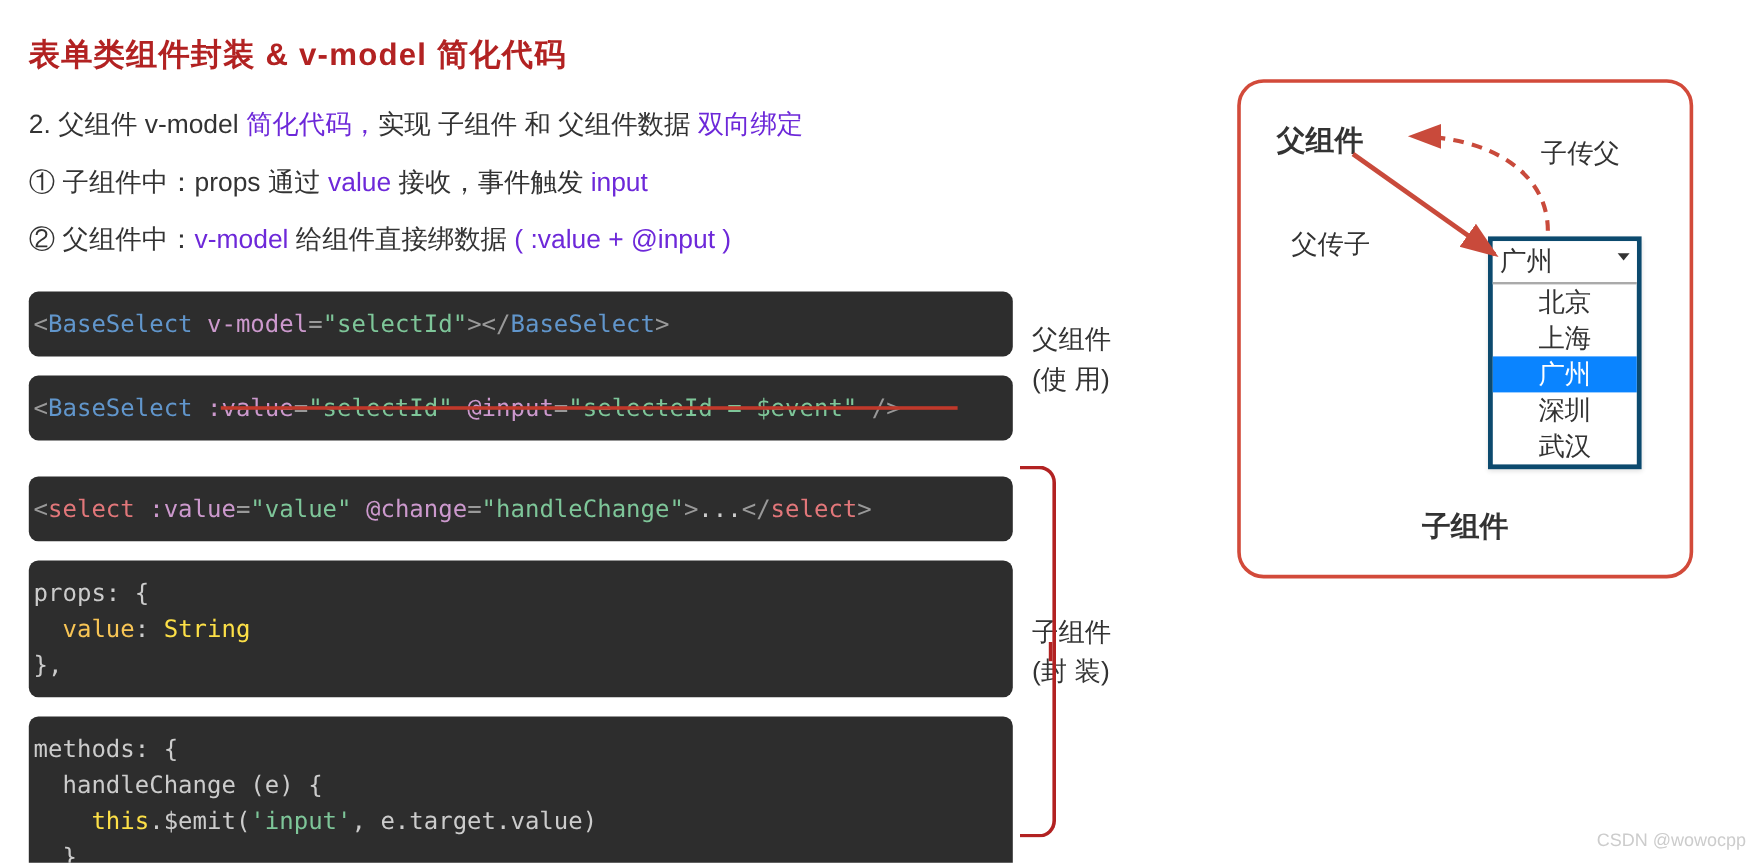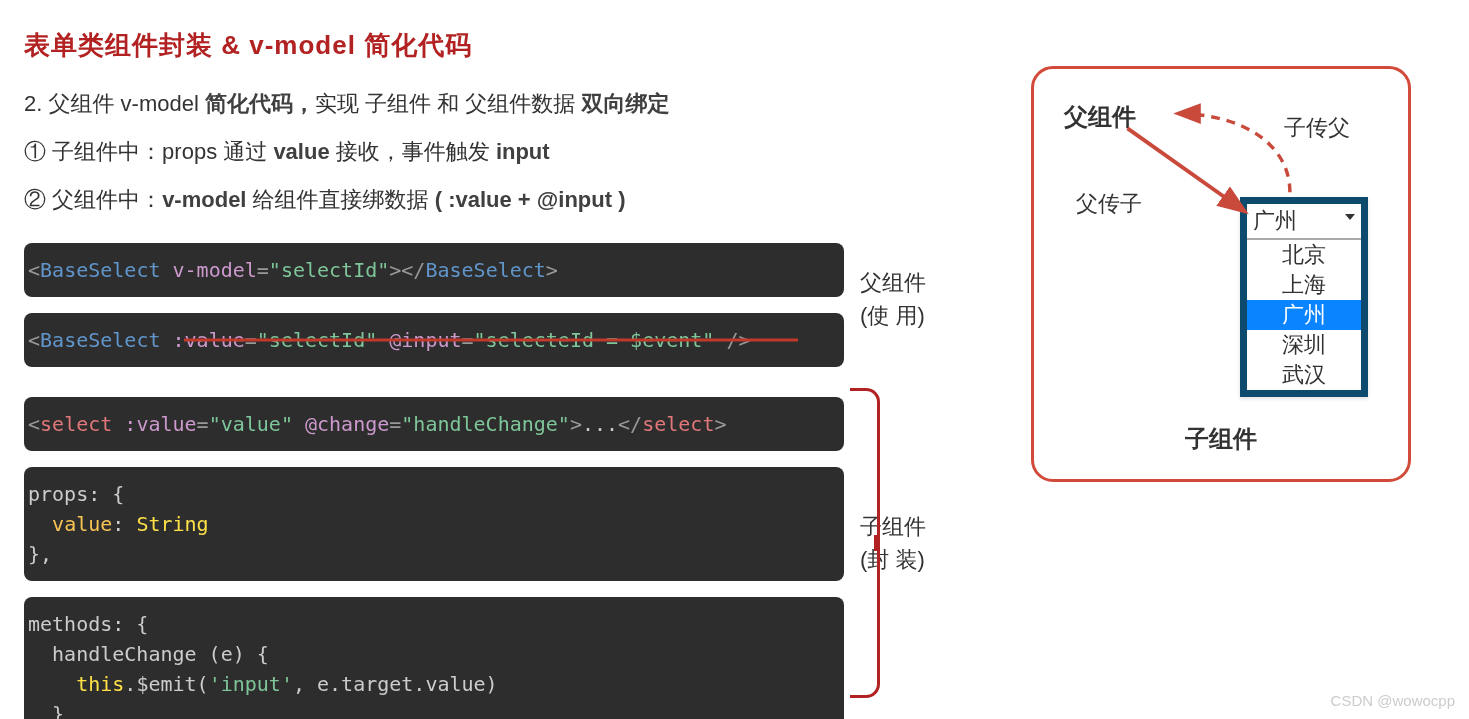--- a/index.html
+++ b/index.html
@@ -17,21 +17,21 @@
     font-weight: 700;
     color: #b22222;
     margin-bottom: 26px;
     letter-spacing: 1px;
   }
   .line {
     font-size: 22px;
     margin-bottom: 18px;
     font-weight: 500;
   }
-  .line .red { color: #404040; font-weight: 700; }
+  .line .red { color: #6d28d9; font-weight: 400; }
   .codebox {
     background: #2d2d2d;
     color: #ccc;
     border-radius: 8px;
     padding: 12px 4px;
     font-family: "Consolas", "Monaco", monospace;
     font-size: 20px;
     line-height: 1.5;
     white-space: pre;
     margin-bottom: 16px;
@@ -102,21 +102,21 @@
   .diagram .parent-lbl { font-size: 24px; font-weight: 700; }
   .diagram .c2p { position: absolute; top: 44px; right: 58px; font-size: 22px; }
   .diagram .p2c { position: absolute; top: 120px; left: 42px; font-size: 22px; }
   .diagram .child-lbl { position: absolute; bottom: 24px; left: 0; right: 0; text-align: center; font-size: 24px; font-weight: 700; }
 
   .selectbox {
     position: absolute;
     top: 128px;
     right: 40px;
     width: 128px;
-    border: 7px solid #0c4a6e;
+    border: 4px solid #0c4a6e;
     background: #fff;
     box-shadow: 0 2px 4px rgba(0,0,0,0.12);
     font-size: 22px;
   }
   .selectbox .head {
     padding: 2px 6px;
     border-bottom: 2px solid #aaa;
     position: relative;
     background:#fff;
   }

